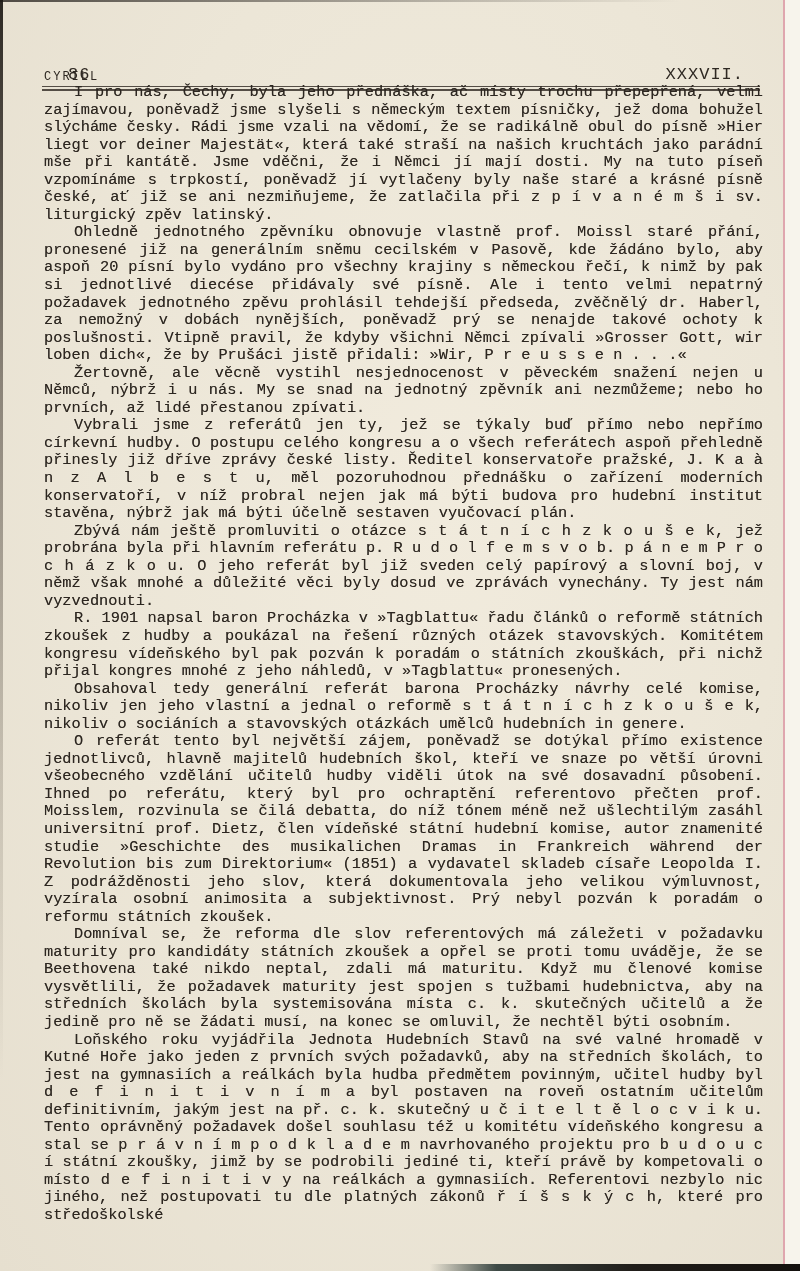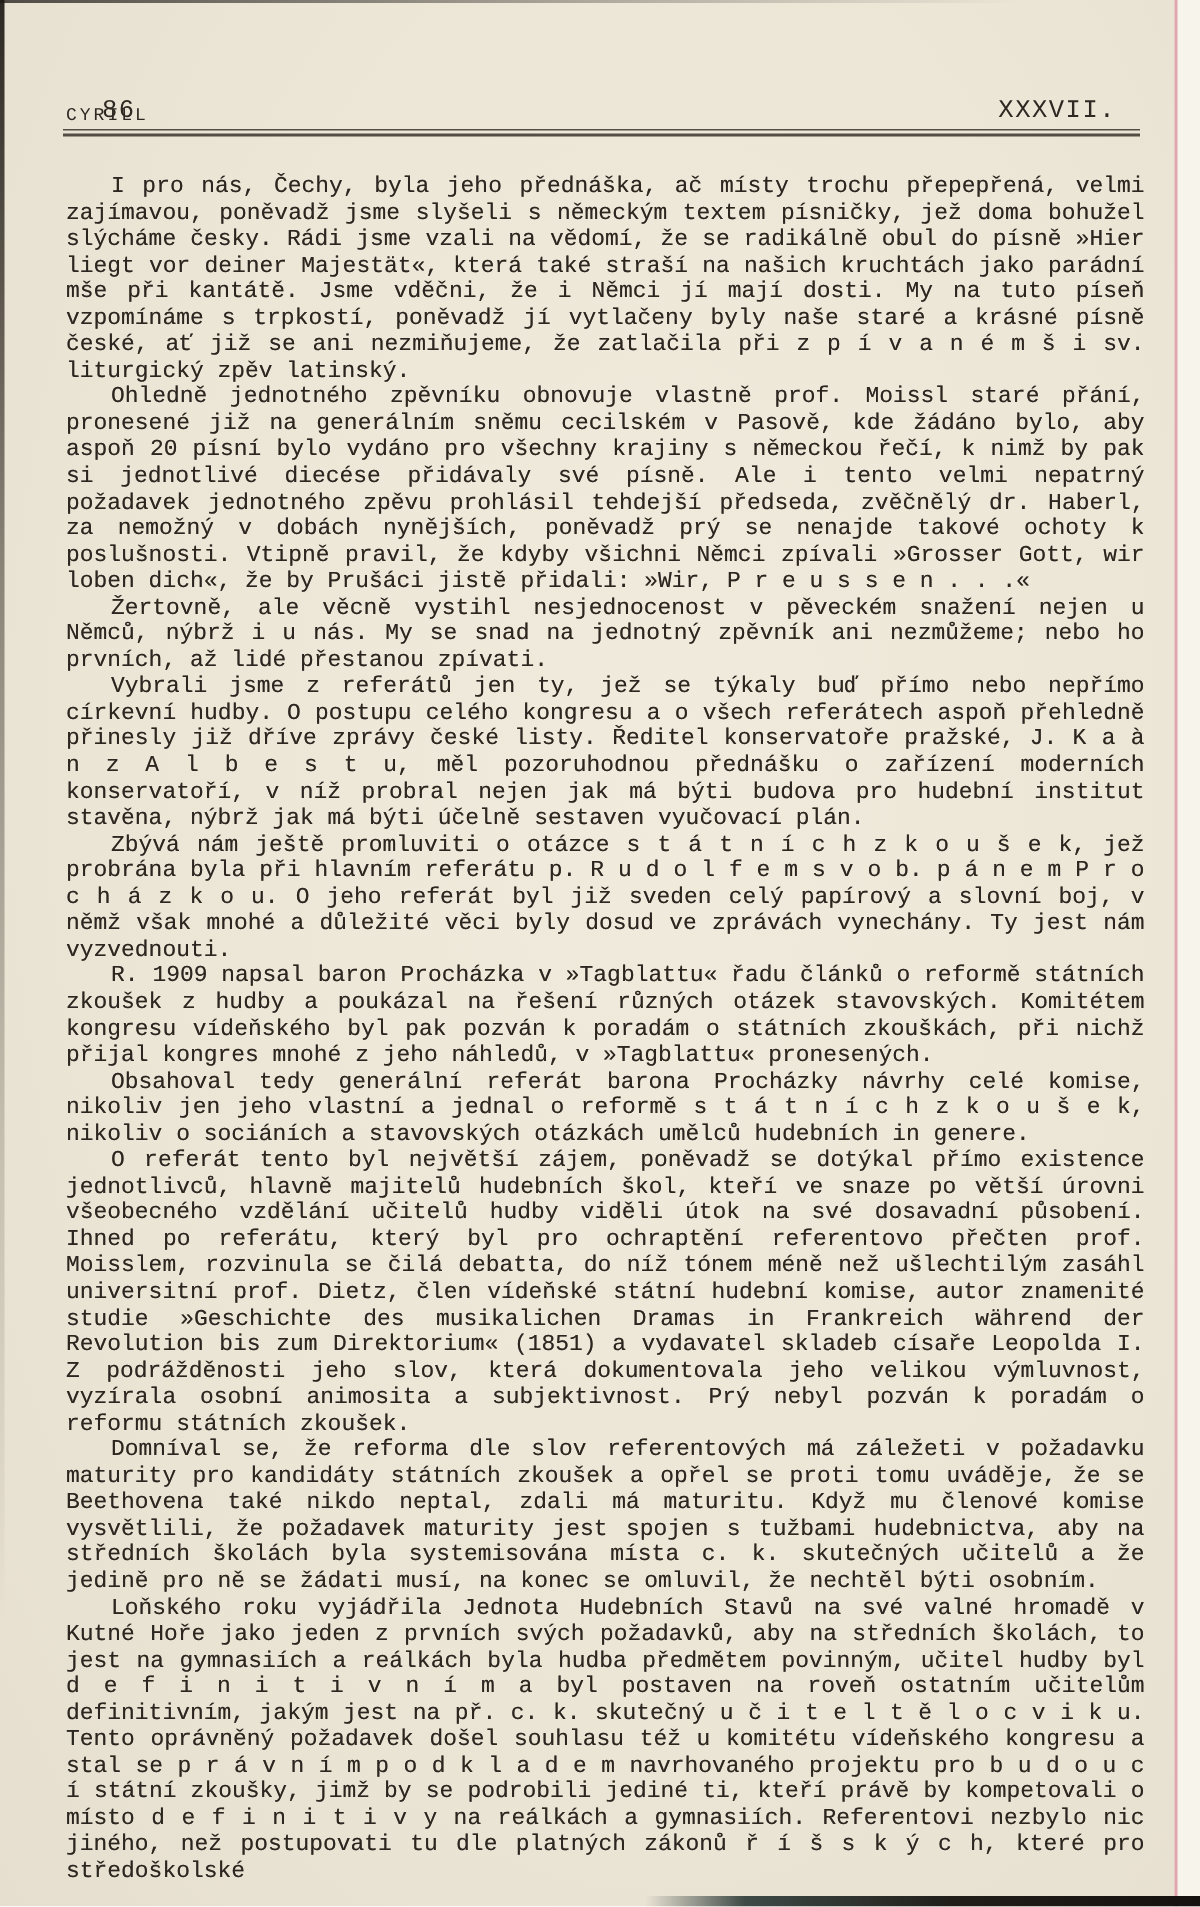--- a/index.html
+++ b/index.html
@@ -61,21 +61,21 @@
     text-align: right;
   }
   .rule {
     position: absolute; left: 42px; top: 86px; width: 718px; height: 2px;
     border-top: 1px solid #544d45;
     border-bottom: 2px solid #544d45;
   }
 
   
   .body-text {
-    position: absolute; left: 44px; top: 116px; width: 719px;
+    position: absolute; left: 44px; top: 84px; width: 719px;
     font-size: 15.3px;
     line-height: 17.55px;
     text-align: justify;
     color: #2c2620;
     text-shadow: 0 0 0.4px rgba(44,38,32,0.55);
   }
   .body-text p {
     margin: 0;
     text-indent: 30px;
   }
@@ -97,20 +97,20 @@
   </header>
 
   <div class="rule"></div>
 
   <main class="body-text">
       <p>I pro nás, Čechy, byla jeho přednáška, ač místy trochu přepepřená, velmi zajímavou, poněvadž jsme slyšeli s německým textem písničky, jež doma bohužel slýcháme česky. Rádi jsme vzali na vědomí, že se radikálně obul do písně »Hier liegt vor deiner Majestät«, která také straší na našich kruchtách jako parádní mše při kantátě. Jsme vděčni, že i Němci jí mají dosti. My na tuto píseň vzpomínáme s trpkostí, poněvadž jí vytlačeny byly naše staré a krásné písně české, ať již se ani nezmiňujeme, že zatlačila při z p í v a n é  m š i sv. liturgický zpěv latinský.</p>
       <p>Ohledně jednotného zpěvníku obnovuje vlastně prof. Moissl staré přání, pronesené již na generálním sněmu cecilském v Pasově, kde žádáno bylo, aby aspoň 20 písní bylo vydáno pro všechny krajiny s německou řečí, k nimž by pak si jednotlivé diecése přidávaly své písně. Ale i tento velmi nepatrný požadavek jednotného zpěvu prohlásil tehdejší předseda, zvěčnělý dr. Haberl, za nemožný v dobách nynějších, poněvadž prý se nenajde takové ochoty k poslušnosti. Vtipně pravil, že kdyby všichni Němci zpívali »Grosser Gott, wir loben dich«, že by Prušáci jistě přidali: »Wir, P r e u s s e n . . .«</p>
       <p>Žertovně, ale věcně vystihl nesjednocenost v pěveckém snažení nejen u Němců, nýbrž i u nás. My se snad na jednotný zpěvník ani nezmůžeme; nebo ho prvních, až lidé přestanou zpívati.</p>
       <p>Vybrali jsme z referátů jen ty, jež se týkaly buď přímo nebo nepřímo církevní hudby. O postupu celého kongresu a o všech referátech aspoň přehledně přinesly již dříve zprávy české listy. Ředitel konservatoře pražské, J. K a à n  z  A l b e s t u, měl pozoruhodnou přednášku o zařízení moderních konservatoří, v níž probral nejen jak má býti budova pro hudební institut stavěna, nýbrž jak má býti účelně sestaven vyučovací plán.</p>
       <p>Zbývá nám ještě promluviti o otázce s t á t n í c h  z k o u š e k, jež probrána byla při hlavním referátu p. R u d o l f e m  s v o b.  p á n e m  P r o c h á z k o u. O jeho referát byl již sveden celý papírový a slovní boj, v němž však mnohé a důležité věci byly dosud ve zprávách vynechány. Ty jest nám vyzvednouti.</p>
-      <p>R. 1909 napsal baron Procházka v »Tagblattu« řadu článků o reformě státních zkoušek z hudby a poukázal na řešení různých otázek stavovských. Komitétem kongresu vídeňského byl pak pozván k poradám o státních zkouškách, při nichž přijal kongres mnohé z jeho náhledů, v »Tagblattu« pronesených.</p>
+      <p>R. 1901 napsal baron Procházka v »Tagblattu« řadu článků o reformě státních zkoušek z hudby a poukázal na řešení různých otázek stavovských. Komitétem kongresu vídeňského byl pak pozván k poradám o státních zkouškách, při nichž přijal kongres mnohé z jeho náhledů, v »Tagblattu« pronesených.</p>
       <p>Obsahoval tedy generální referát barona Procházky návrhy celé komise, nikoliv jen jeho vlastní a jednal o reformě s t á t n í c h  z k o u š e k, nikoliv o sociáních a stavovských otázkách umělců hudebních in genere.</p>
       <p>O referát tento byl největší zájem, poněvadž se dotýkal přímo existence jednotlivců, hlavně majitelů hudebních škol, kteří ve snaze po větší úrovni všeobecného vzdělání učitelů hudby viděli útok na své dosavadní působení. Ihned po referátu, který byl pro ochraptění referentovo přečten prof. Moisslem, rozvinula se čilá debatta, do níž tónem méně než ušlechtilým zasáhl universitní prof. Dietz, člen vídeňské státní hudební komise, autor znamenité studie »Geschichte des musikalichen Dramas in Frankreich während der Revolution bis zum Direktorium« (1851) a vydavatel skladeb císaře Leopolda I. Z podrážděnosti jeho slov, která dokumentovala jeho velikou výmluvnost, vyzírala osobní animosita a subjektivnost. Prý nebyl pozván k poradám o reformu státních zkoušek.</p>
       <p>Domníval se, že reforma dle slov referentových má záležeti v požadavku maturity pro kandidáty státních zkoušek a opřel se proti tomu uváděje, že se Beethovena také nikdo neptal, zdali má maturitu. Když mu členové komise vysvětlili, že požadavek maturity jest spojen s tužbami hudebnictva, aby na středních školách byla systemisována místa c. k. skutečných učitelů a že jedině pro ně se žádati musí, na konec se omluvil, že nechtěl býti osobním.</p>
       <p>Loňského roku vyjádřila Jednota Hudebních Stavů na své valné hromadě v Kutné Hoře jako jeden z prvních svých požadavků, aby na středních školách, to jest na gymnasiích a reálkách byla hudba předmětem povinným, učitel hudby byl d e f i n i t i v n í m a byl postaven na roveň ostatním učitelům definitivním, jakým jest na př. c. k. skutečný u č i t e l  t ě l o c v i k u. Tento oprávněný požadavek došel souhlasu též u komitétu vídeňského kongresu a stal se p r á v n í m  p o d k l a d e m navrhovaného projektu pro b u d o u c í státní zkoušky, jimž by se podrobili jediné ti, kteří právě by kompetovali o místo d e f i n i t i v y na reálkách a gymnasiích. Referentovi nezbylo nic jiného, než postupovati tu dle platných zákonů ř í š s k ý c h, které pro středoškolské</p>
     </main>
 
 </div>
 
 </body></html>

